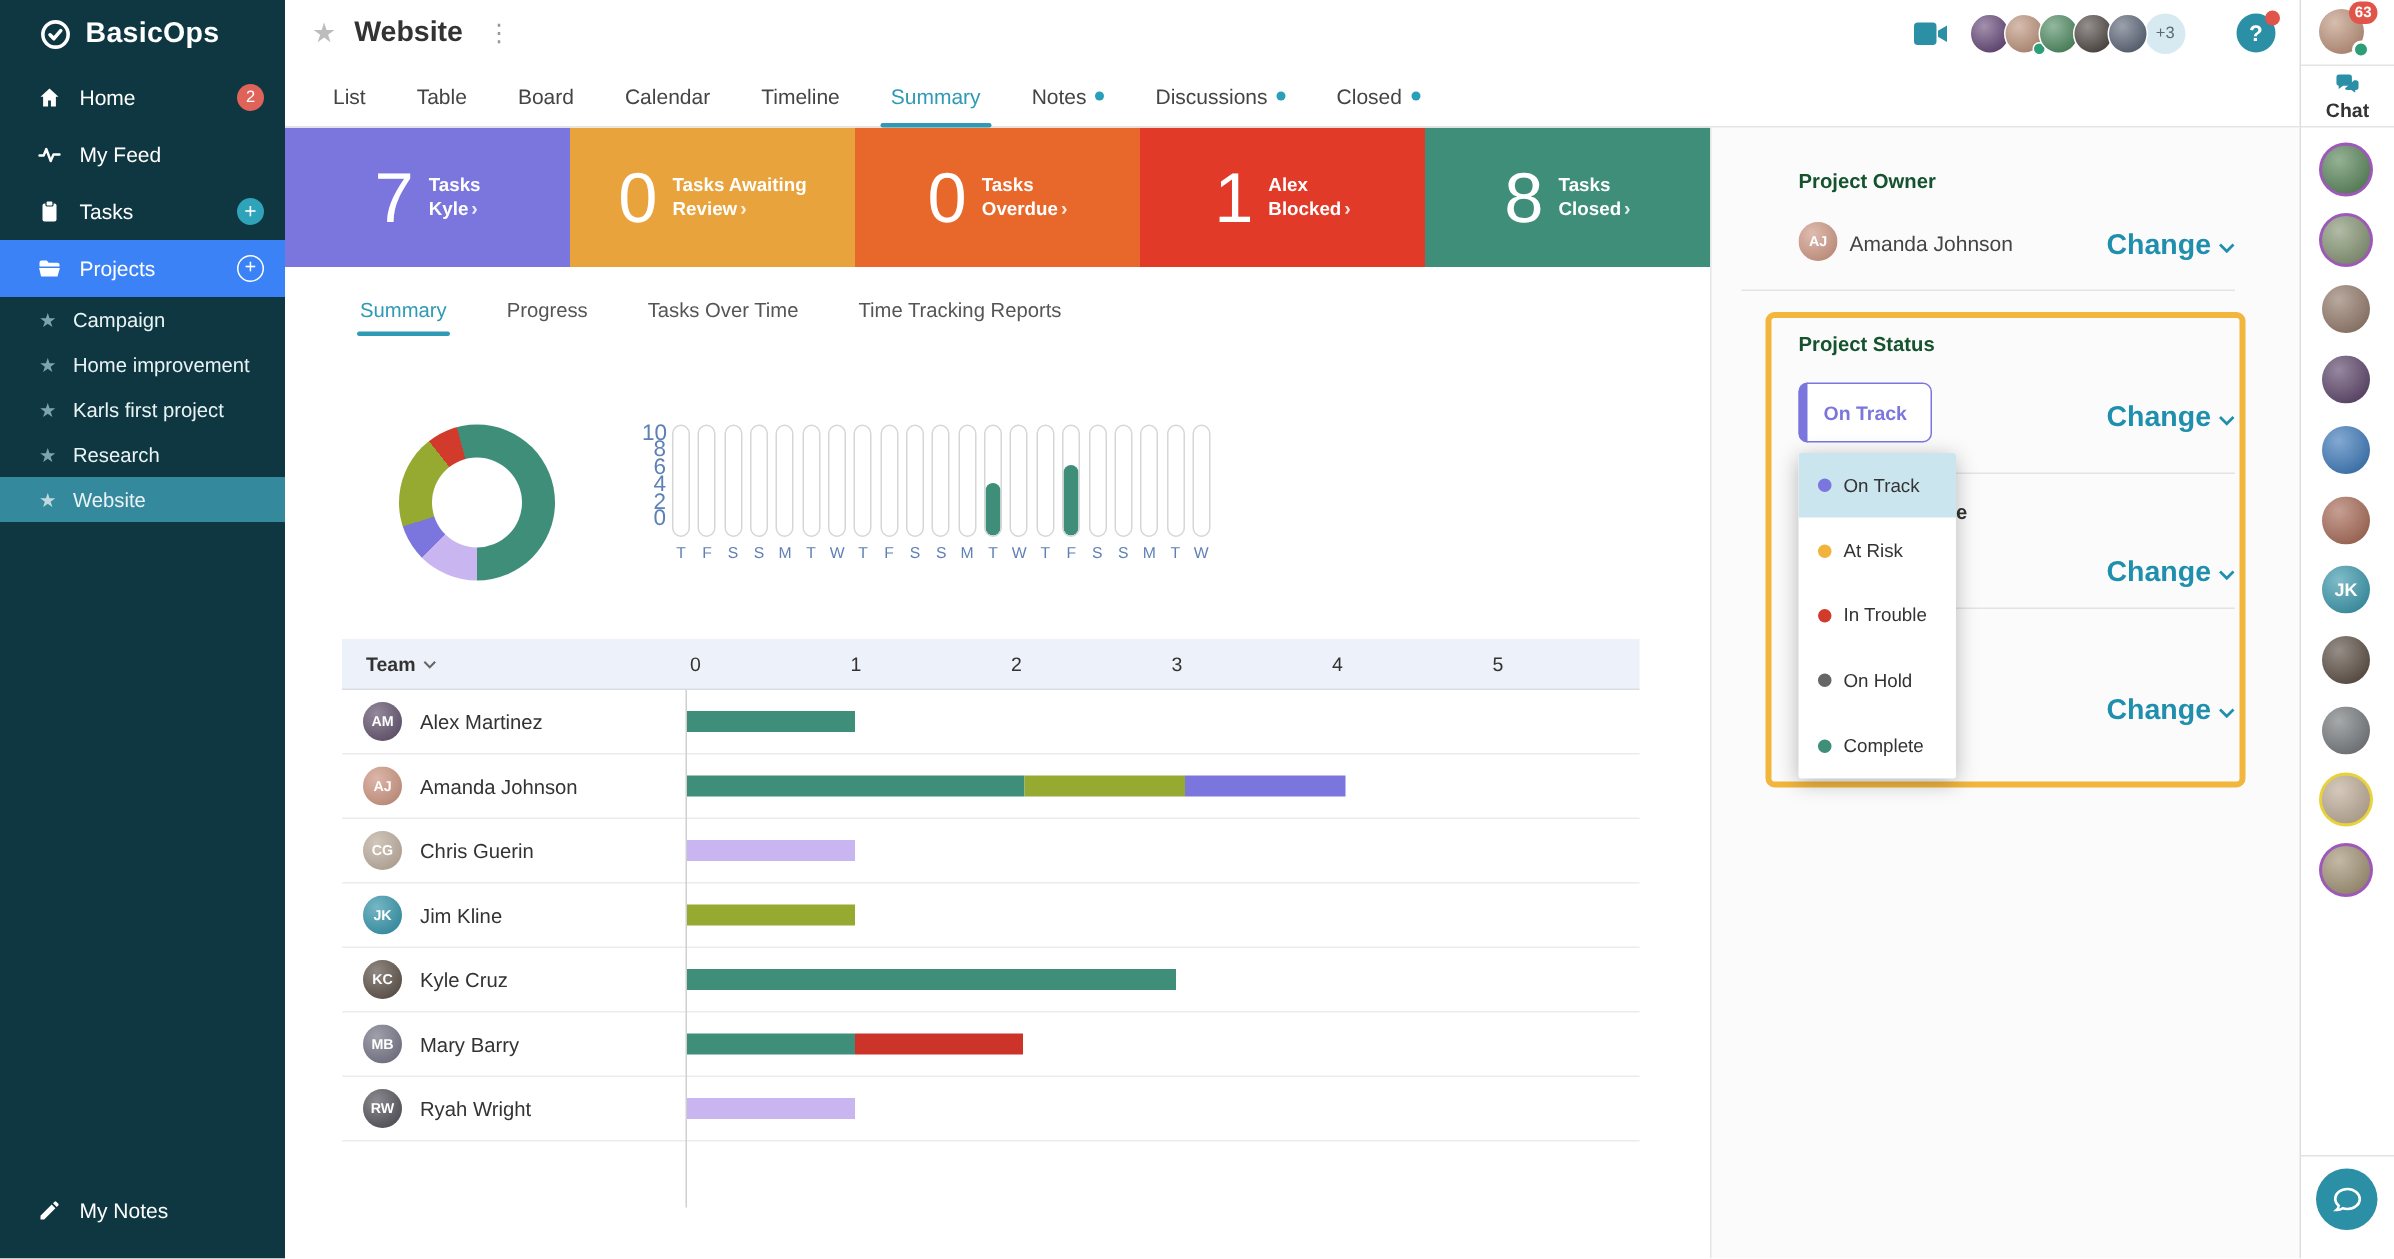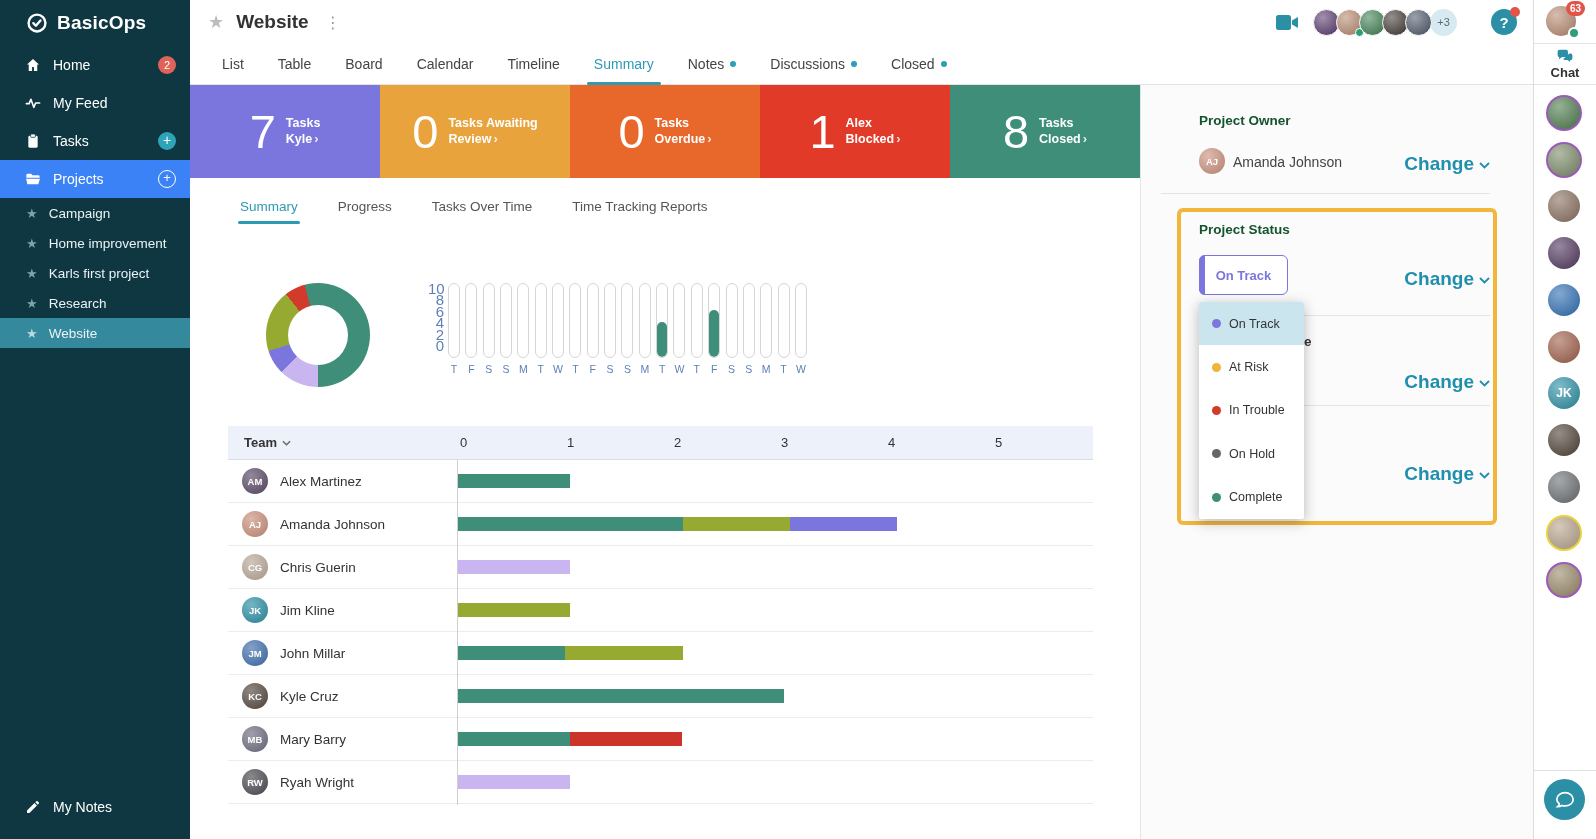--- a/index.html
+++ b/index.html
@@ -438,28 +438,20 @@
             </div>
           </div>
           <div class="team-row">
             <div class="avatar" style="background-color: rgb(43, 143, 165);">JK</div>
             <div class="member-name">Jim Kline</div>
             <div class="row-bars">
               <div class="row-seg" style="width: 112px; background: rgb(150, 169, 48);"></div>
             </div>
           </div>
           <div class="team-row">
-            <div class="avatar" style="background-color: rgb(63, 111, 174);">JM</div>
-            <div class="member-name">John Millar</div>
-            <div class="row-bars">
-              <div class="row-seg" style="width: 107px; background: rgb(62, 142, 122);"></div>
-              <div class="row-seg" style="width: 118px; background: rgb(150, 169, 48);"></div>
-            </div>
-          </div>
-          <div class="team-row">
             <div class="avatar" style="background-color: rgb(84, 72, 63);">KC</div>
             <div class="member-name">Kyle Cruz</div>
             <div class="row-bars">
               <div class="row-seg" style="width: 326px; background: rgb(62, 142, 122);"></div>
             </div>
           </div>
           <div class="team-row">
             <div class="avatar" style="background-color: rgb(109, 109, 128);">MB</div>
             <div class="member-name">Mary Barry</div>
             <div class="row-bars">

